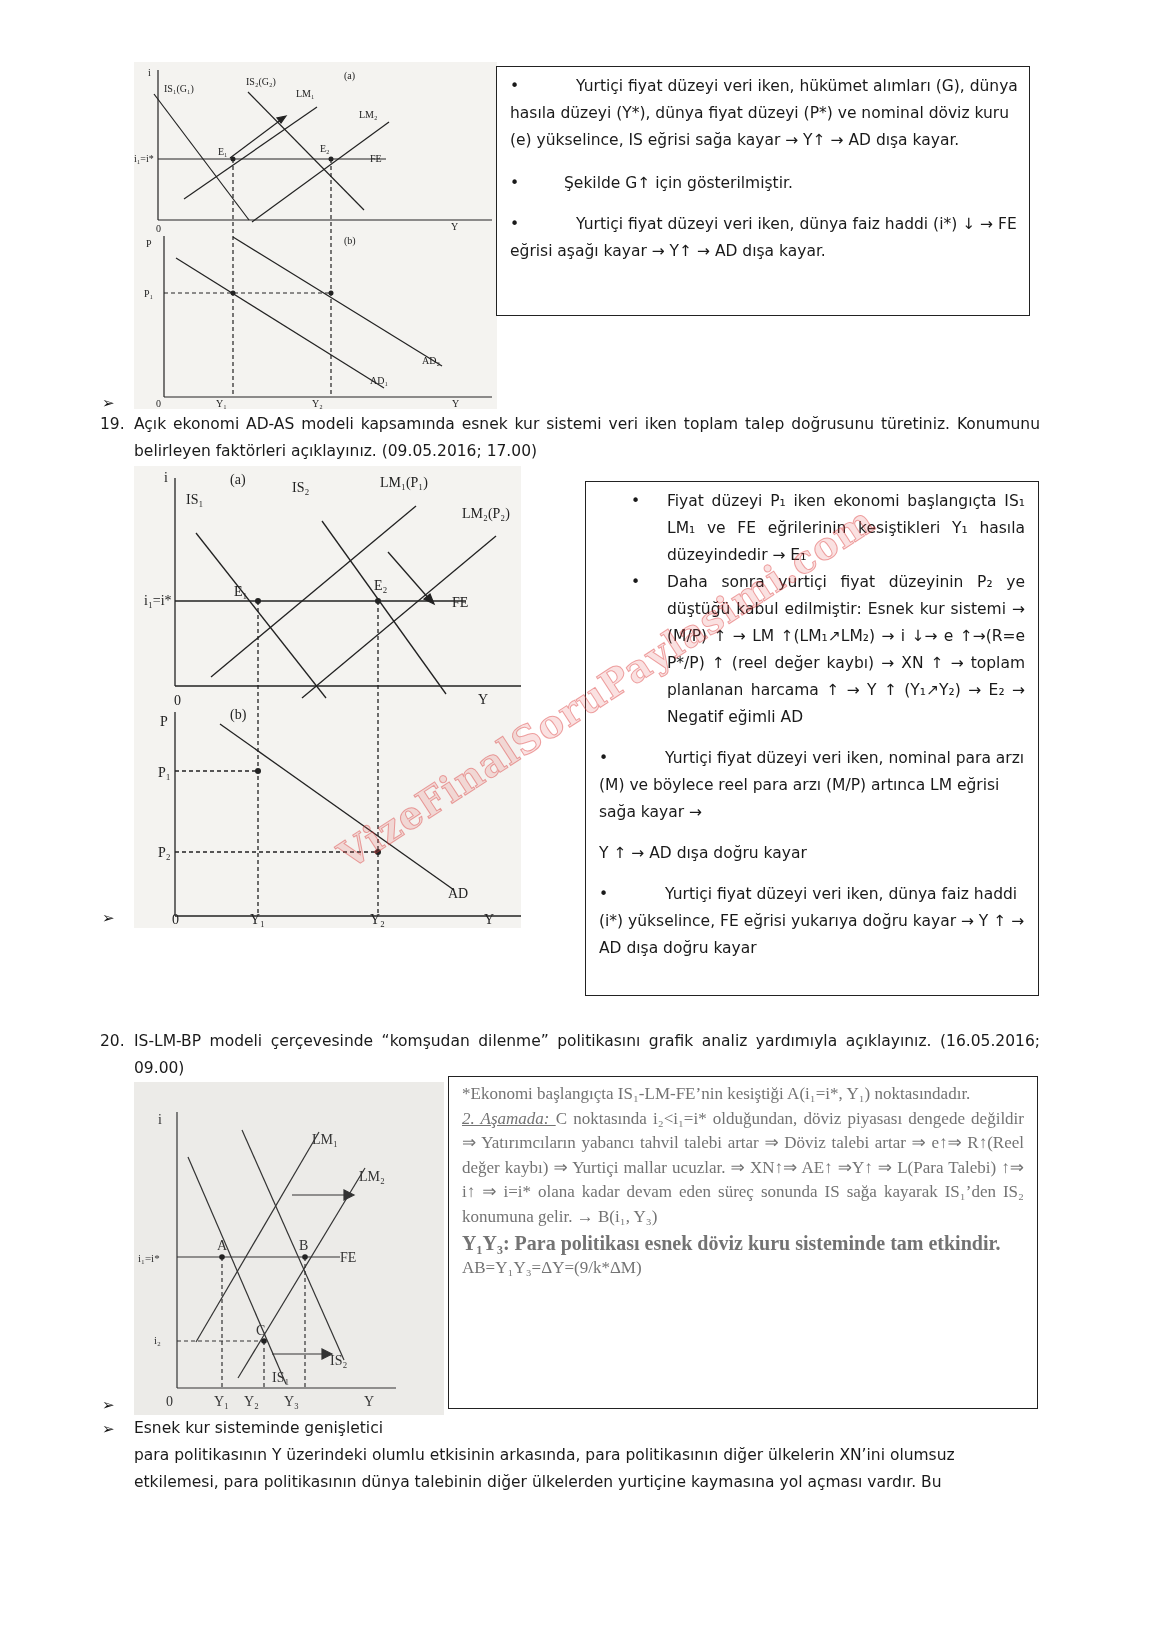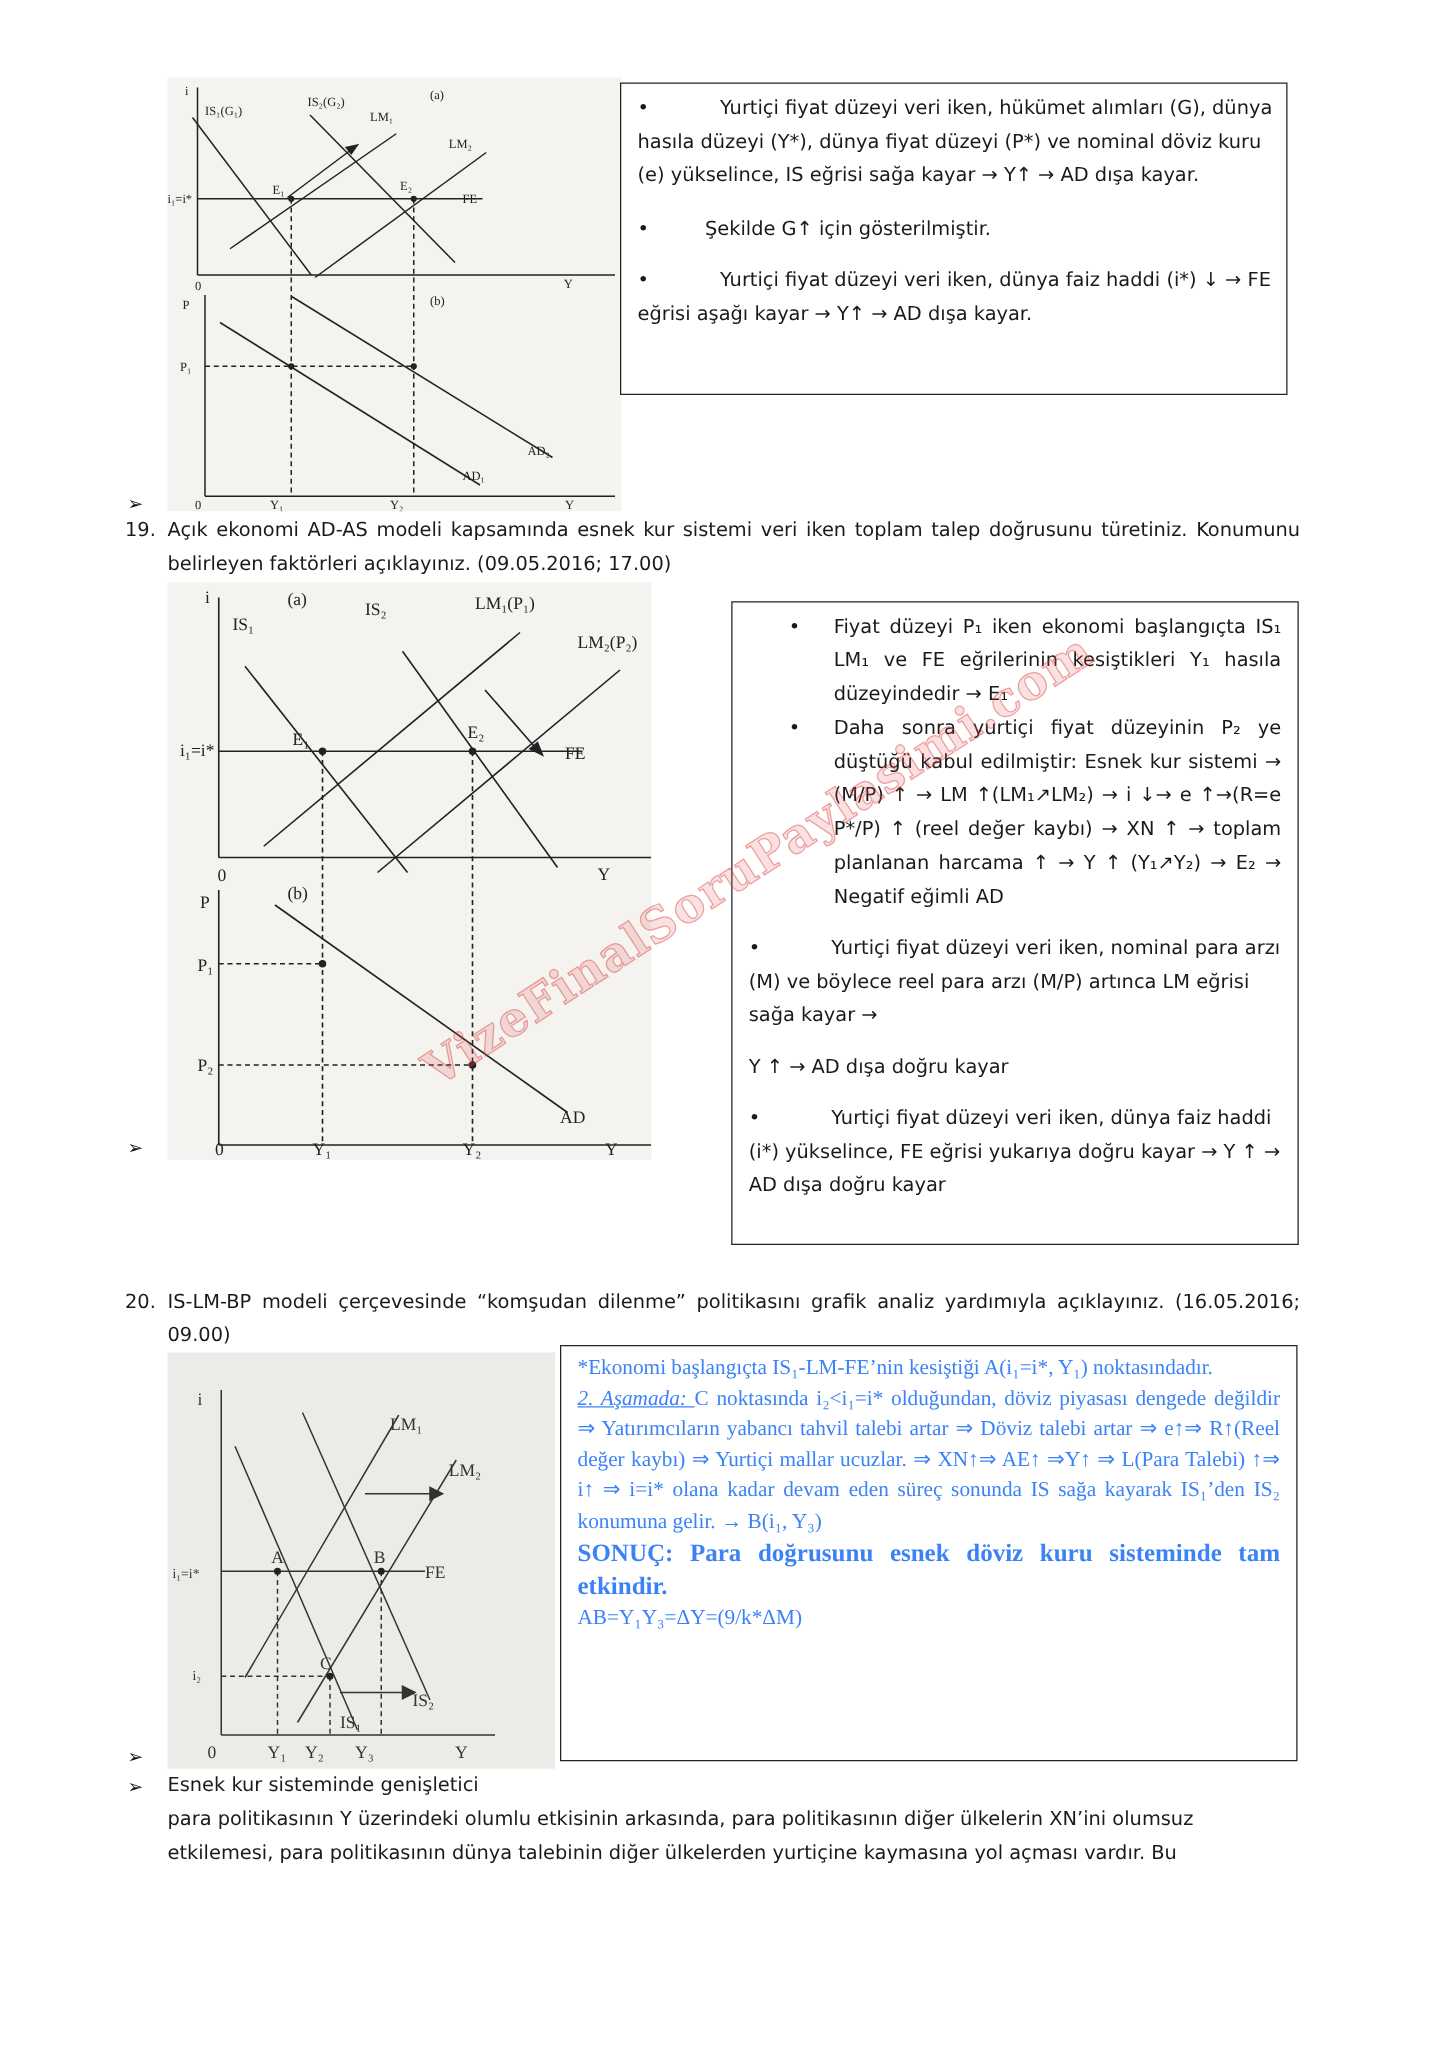--- a/index.html
+++ b/index.html
@@ -1,20 +1,20 @@
 <!DOCTYPE html>
 <html><head>
 <meta charset="utf-8">
 <style>
   html, body { margin:0; padding:0; background:#ffffff; }
   body { width:1158px; height:1637px; position:relative; overflow:hidden;
          font-family:"Liberation Sans", sans-serif; color:#111; }
   .abs { position:absolute; }
   .calibri { font-family:"DejaVu Sans", sans-serif; font-size:15.5px; line-height:27px; color:#1a1a1a; }
-  .serif { font-family:"Liberation Serif", serif; color:#3b82f6; }
+  .serif { font-family:"Liberation Serif", serif; color:#737373; }
   .box { position:absolute; border:1.5px solid #222; background:#fff; box-sizing:border-box; }
   .fig { position:absolute; background:#f4f3f0; }
   .fig svg { width:100%; height:100%; display:block; }
   .arrowbullet { position:absolute; font-size:15px; color:#111; }
   .para-justify { text-align:justify; }
   .wm { position:absolute; left:330px; top:840px; font-family:"DejaVu Serif", serif; font-weight:bold;
         font-size:38px; color:rgba(230,90,90,0.18); transform:rotate(-33deg); transform-origin:left top;
         -webkit-text-stroke:1px rgba(220,60,60,0.45); letter-spacing:1px; white-space:nowrap; }
   .u { text-decoration:underline; font-style:italic; }
 </style>
@@ -216,19 +216,19 @@
       <text x="230" y="324">Y</text>
     </g>
   </svg>
 </div>
 <span class="arrowbullet" style="left:102px;top:1396px;">➢</span>
 
 <div class="box" style="left:448px;top:1076px;width:590px;height:333px;"></div>
 <div class="abs serif para-justify" style="left:462px;top:1082px;width:562px;font-size:17px;line-height:24.6px;">
   <div>*Ekonomi başlangıçta IS₁-LM-FE’nin kesiştiği A(i₁=i*, Y₁) noktasındadır.</div>
   <div><span class="u">2. Aşamada: </span><span>C noktasında i₂&lt;i₁=i* olduğundan, döviz piyasası dengede değildir ⇒ Yatırımcıların yabancı tahvil talebi artar ⇒ Döviz talebi artar ⇒ e↑⇒ R↑(Reel değer kaybı) ⇒ Yurtiçi mallar ucuzlar. ⇒ XN↑⇒ AE↑ ⇒Y↑ ⇒ L(Para Talebi) ↑⇒ i↑ ⇒ i=i* olana kadar devam eden süreç sonunda IS sağa kayarak IS₁’den IS₂ konumuna gelir. → B(i₁, Y₃)</span></div>
-  <div style="font-weight:bold;font-size:20px;line-height:26px;">SONUÇ: Para doğrusunu esnek döviz kuru sisteminde tam etkindir.</div>
+  <div style="font-weight:bold;font-size:20px;line-height:26px;">Y₁Y₃: Para politikası esnek döviz kuru sisteminde tam etkindir.</div>
   <div>AB=Y₁Y₃=ΔY=(9/k*ΔM)</div>
 </div>
 
 <span class="arrowbullet" style="left:102px;top:1420px;">➢</span>
 <div class="abs calibri" style="left:134px;top:1415px;">Esnek kur sisteminde genişletici</div>
 <div class="abs calibri" style="left:134px;top:1442px;width:906px;">para politikasının Y üzerindeki olumlu etkisinin arkasında, para politikasının diğer ülkelerin XN’ini olumsuz etkilemesi, para politikasının dünya talebinin diğer ülkelerden yurtiçine kaymasına yol açması vardır. Bu</div>
 
 </body></html>

